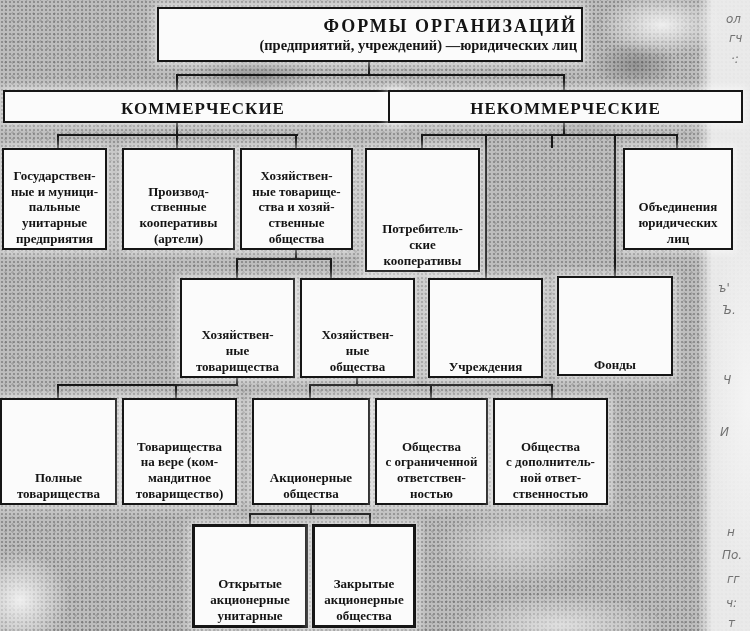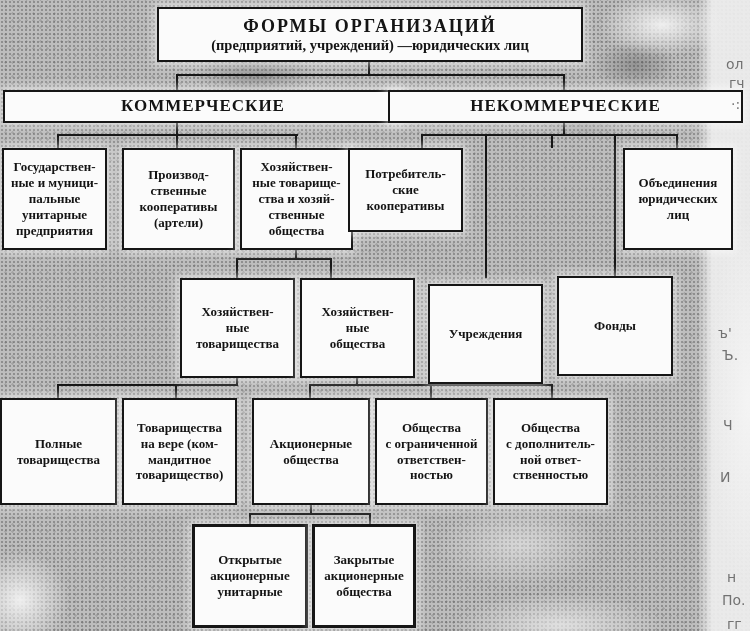--- a/index.html
+++ b/index.html
@@ -27,38 +27,38 @@
       radial-gradient(ellipse 90px 30px at 255px 76px, rgba(70,70,70,0.30), rgba(70,70,70,0) 70%),
       radial-gradient(ellipse 60px 35px at 635px 65px, rgba(70,70,70,0.35), rgba(70,70,70,0) 70%),
       radial-gradient(ellipse 70px 28px at 585px 118px, rgba(70,70,70,0.28), rgba(70,70,70,0) 70%),
       radial-gradient(ellipse 45px 60px at 305px 555px, rgba(70,70,70,0.25), rgba(70,70,70,0) 70%),
       linear-gradient(90deg, rgba(236,236,236,0) 697px, rgba(238,238,238,0.92) 712px);
   }
   .cl{position:absolute;background:#161616;z-index:2;}
   .node{
     position:absolute;box-sizing:border-box;z-index:3;
     background:#fbfbfb;border:2px solid #161616;
-    display:flex;align-items:center;justify-content:center;
+    display:flex;align-items:flex-end;justify-content:center;
     text-align:center;
     box-shadow:0 0 9px 3px rgba(255,255,255,0.55);
   }
   .node .lbl{
     white-space:pre-line;
     font-weight:700;font-size:13px;line-height:1.22;
     color:#141414;padding:1px 2px;
   }
   .node.thick{border-width:3px;}
   .hdr .lbl{font-size:17px;letter-spacing:1px;}
   .root{flex-direction:column;padding:3px 4px;}
   .root .t1{font-weight:700;font-size:18px;letter-spacing:2px;line-height:1.25;color:#141414;}
   .root .t2{font-weight:700;font-size:14.5px;line-height:1.2;color:#141414;}
   .mark{
     position:absolute;z-index:4;
-    font-family:"DejaVu Sans",sans-serif;
-    font-size:14px;color:#4a4a4a;opacity:0.75;margin-top:44px;
+    font-family:"DejaVu Sans",sans-serif;font-style:italic;
+    font-size:12px;color:#4a4a4a;opacity:0.75;
   }
 </style>
 </head>
 <body>
 
 <div class="page">
   <div class="overlay"></div>
 
   <div>
 
@@ -127,42 +127,42 @@
 кооперативы
 (артели)</span>
   </div>
   <div class="node" style="left:240px;top:148px;width:113px;height:102px">
     <span class="lbl">Хозяйствен-
 ные товарище-
 ства и хозяй-
 ственные
 общества</span>
   </div>
-  <div class="node" style="left:348px;top:148px;width:115px;height:84px">
+  <div class="node" style="left:365px;top:148px;width:115px;height:124px">
     <span class="lbl">Потребитель-
 ские
 кооперативы</span>
   </div>
   <div class="node" style="left:623px;top:148px;width:110px;height:102px">
     <span class="lbl">Объединения
 юридических
 лиц</span>
   </div>
 
   <div class="node" style="left:180px;top:278px;width:115px;height:100px">
     <span class="lbl">Хозяйствен-
 ные
 товарищества</span>
   </div>
   <div class="node" style="left:300px;top:278px;width:115px;height:100px">
     <span class="lbl">Хозяйствен-
 ные
 общества</span>
   </div>
-  <div class="node" style="left:428px;top:284px;width:115px;height:100px">
+  <div class="node" style="left:428px;top:278px;width:115px;height:100px">
     <span class="lbl">Учреждения</span>
   </div>
   <div class="node" style="left:557px;top:276px;width:116px;height:100px">
     <span class="lbl">Фонды</span>
   </div>
 
   <div class="node" style="left:0px;top:398px;width:117px;height:107px">
     <span class="lbl">Полные
 товарищества</span>
   </div>

